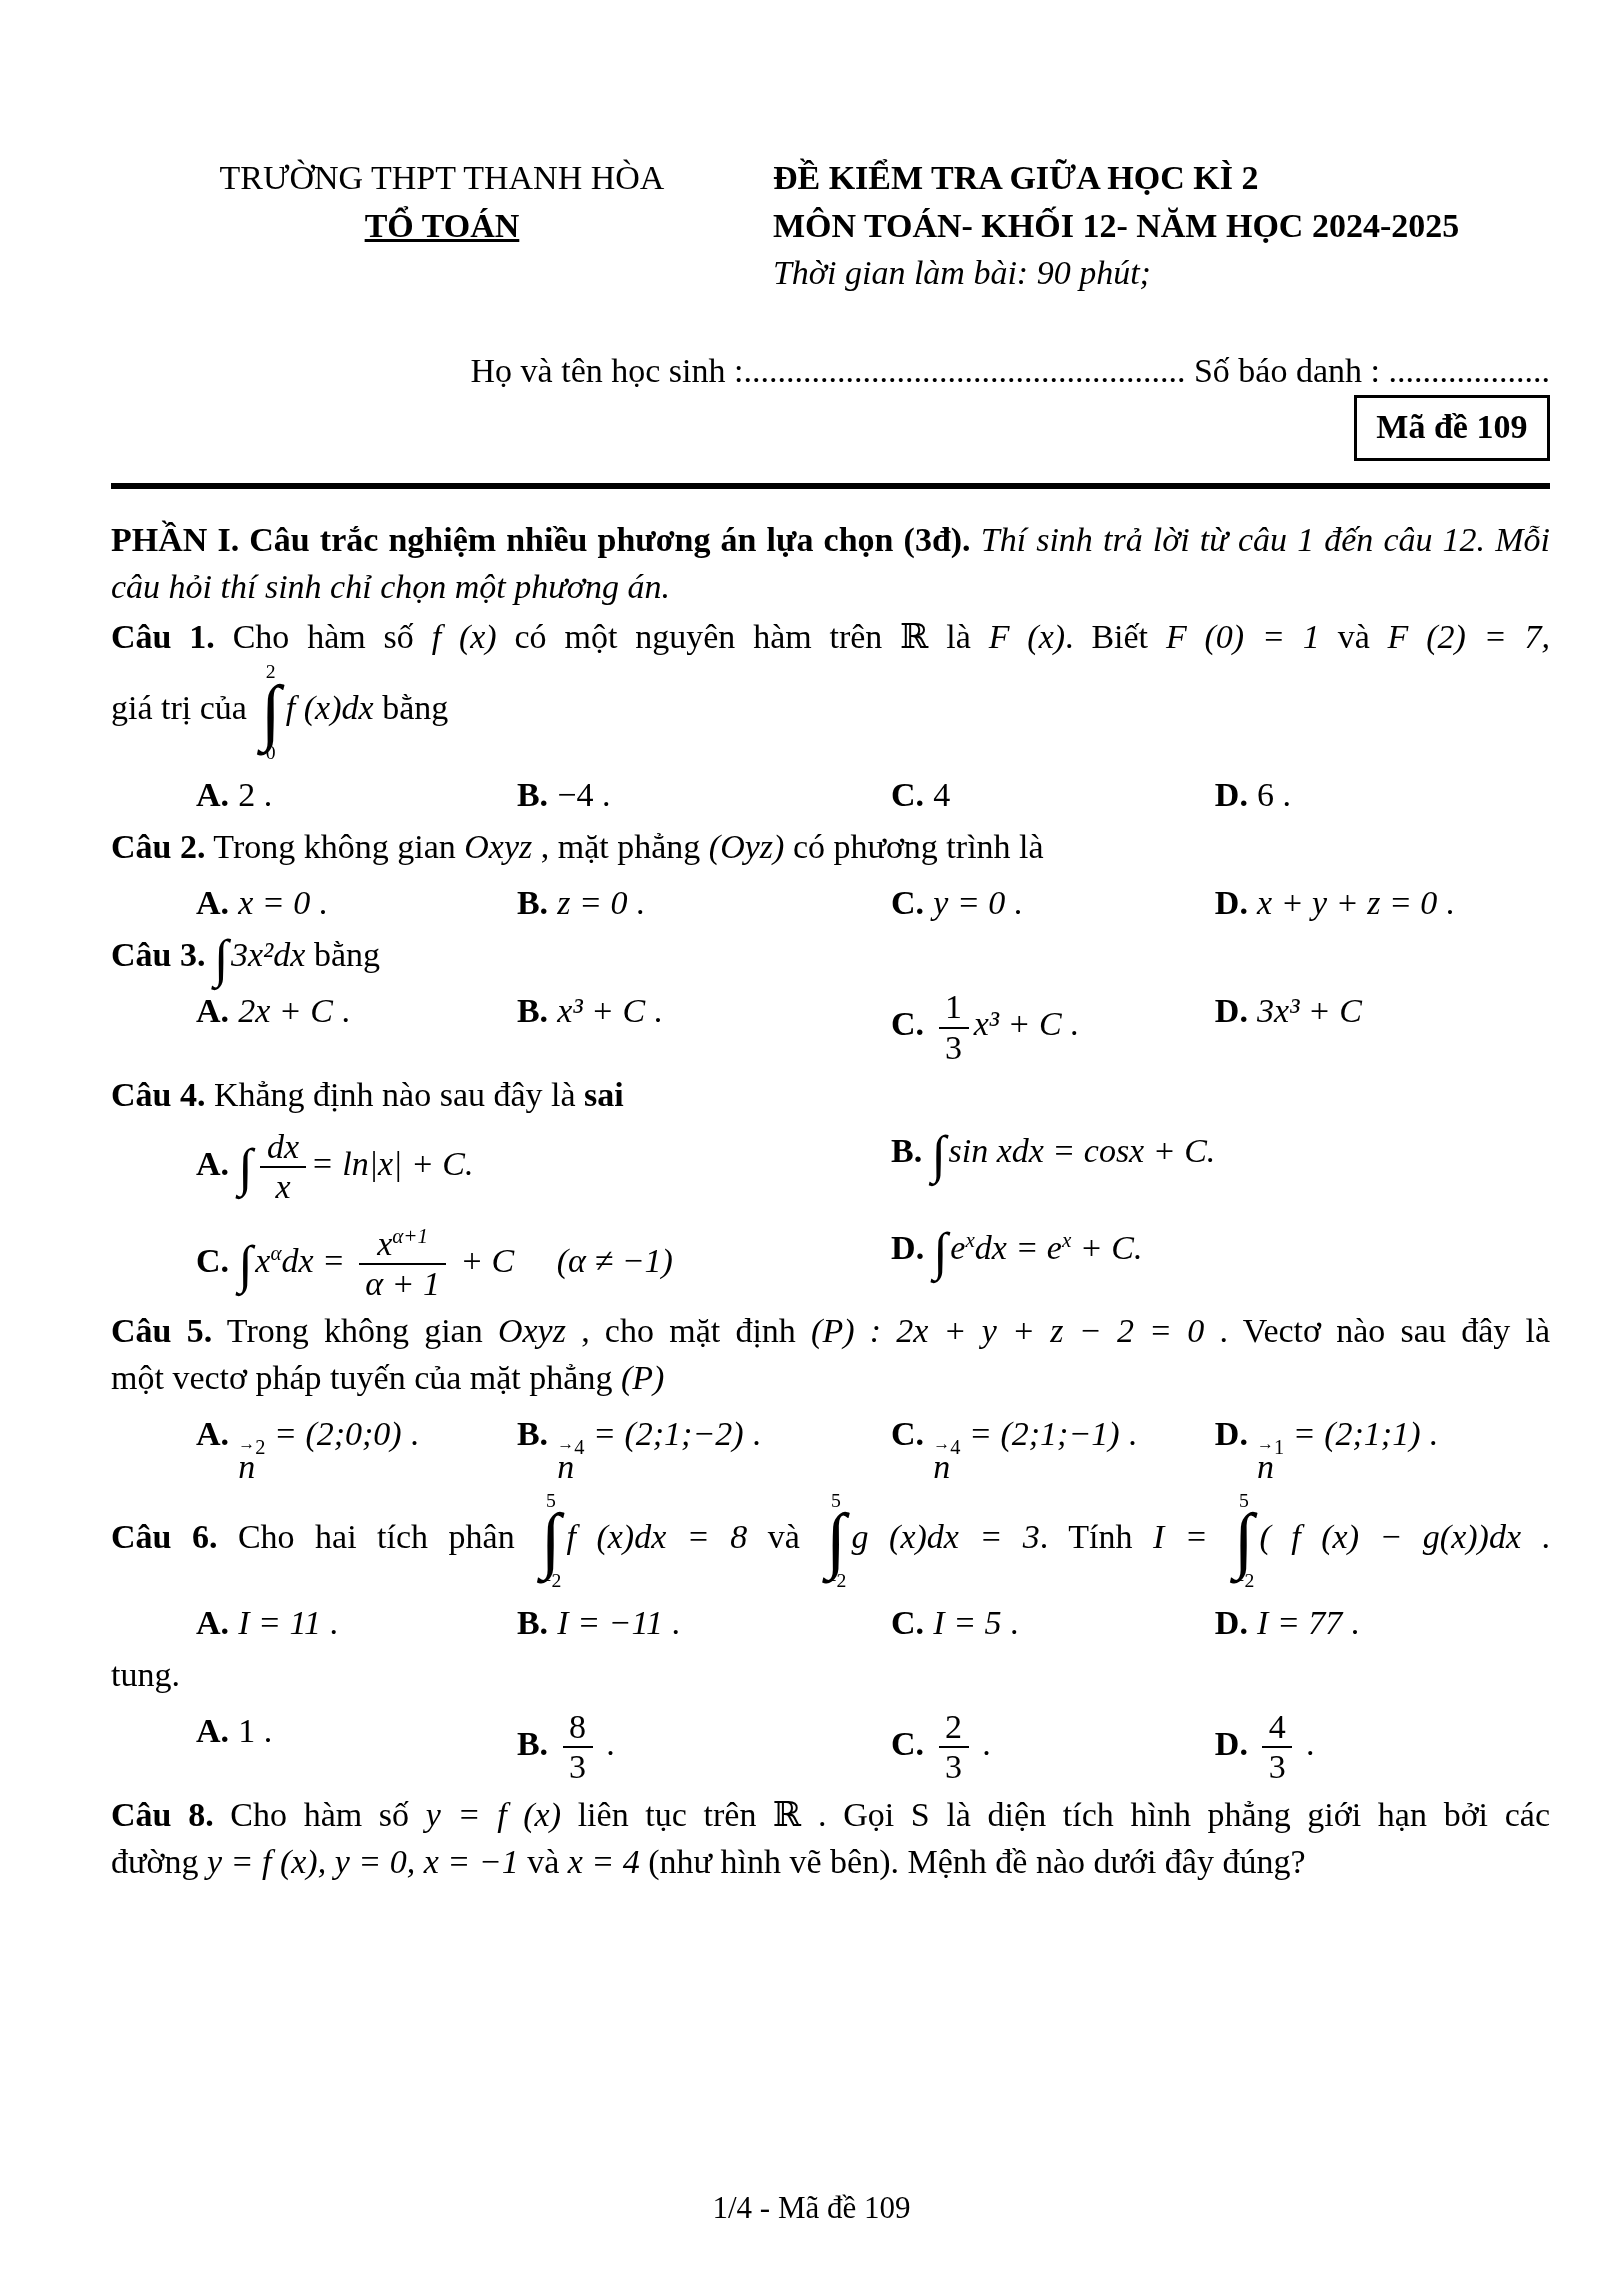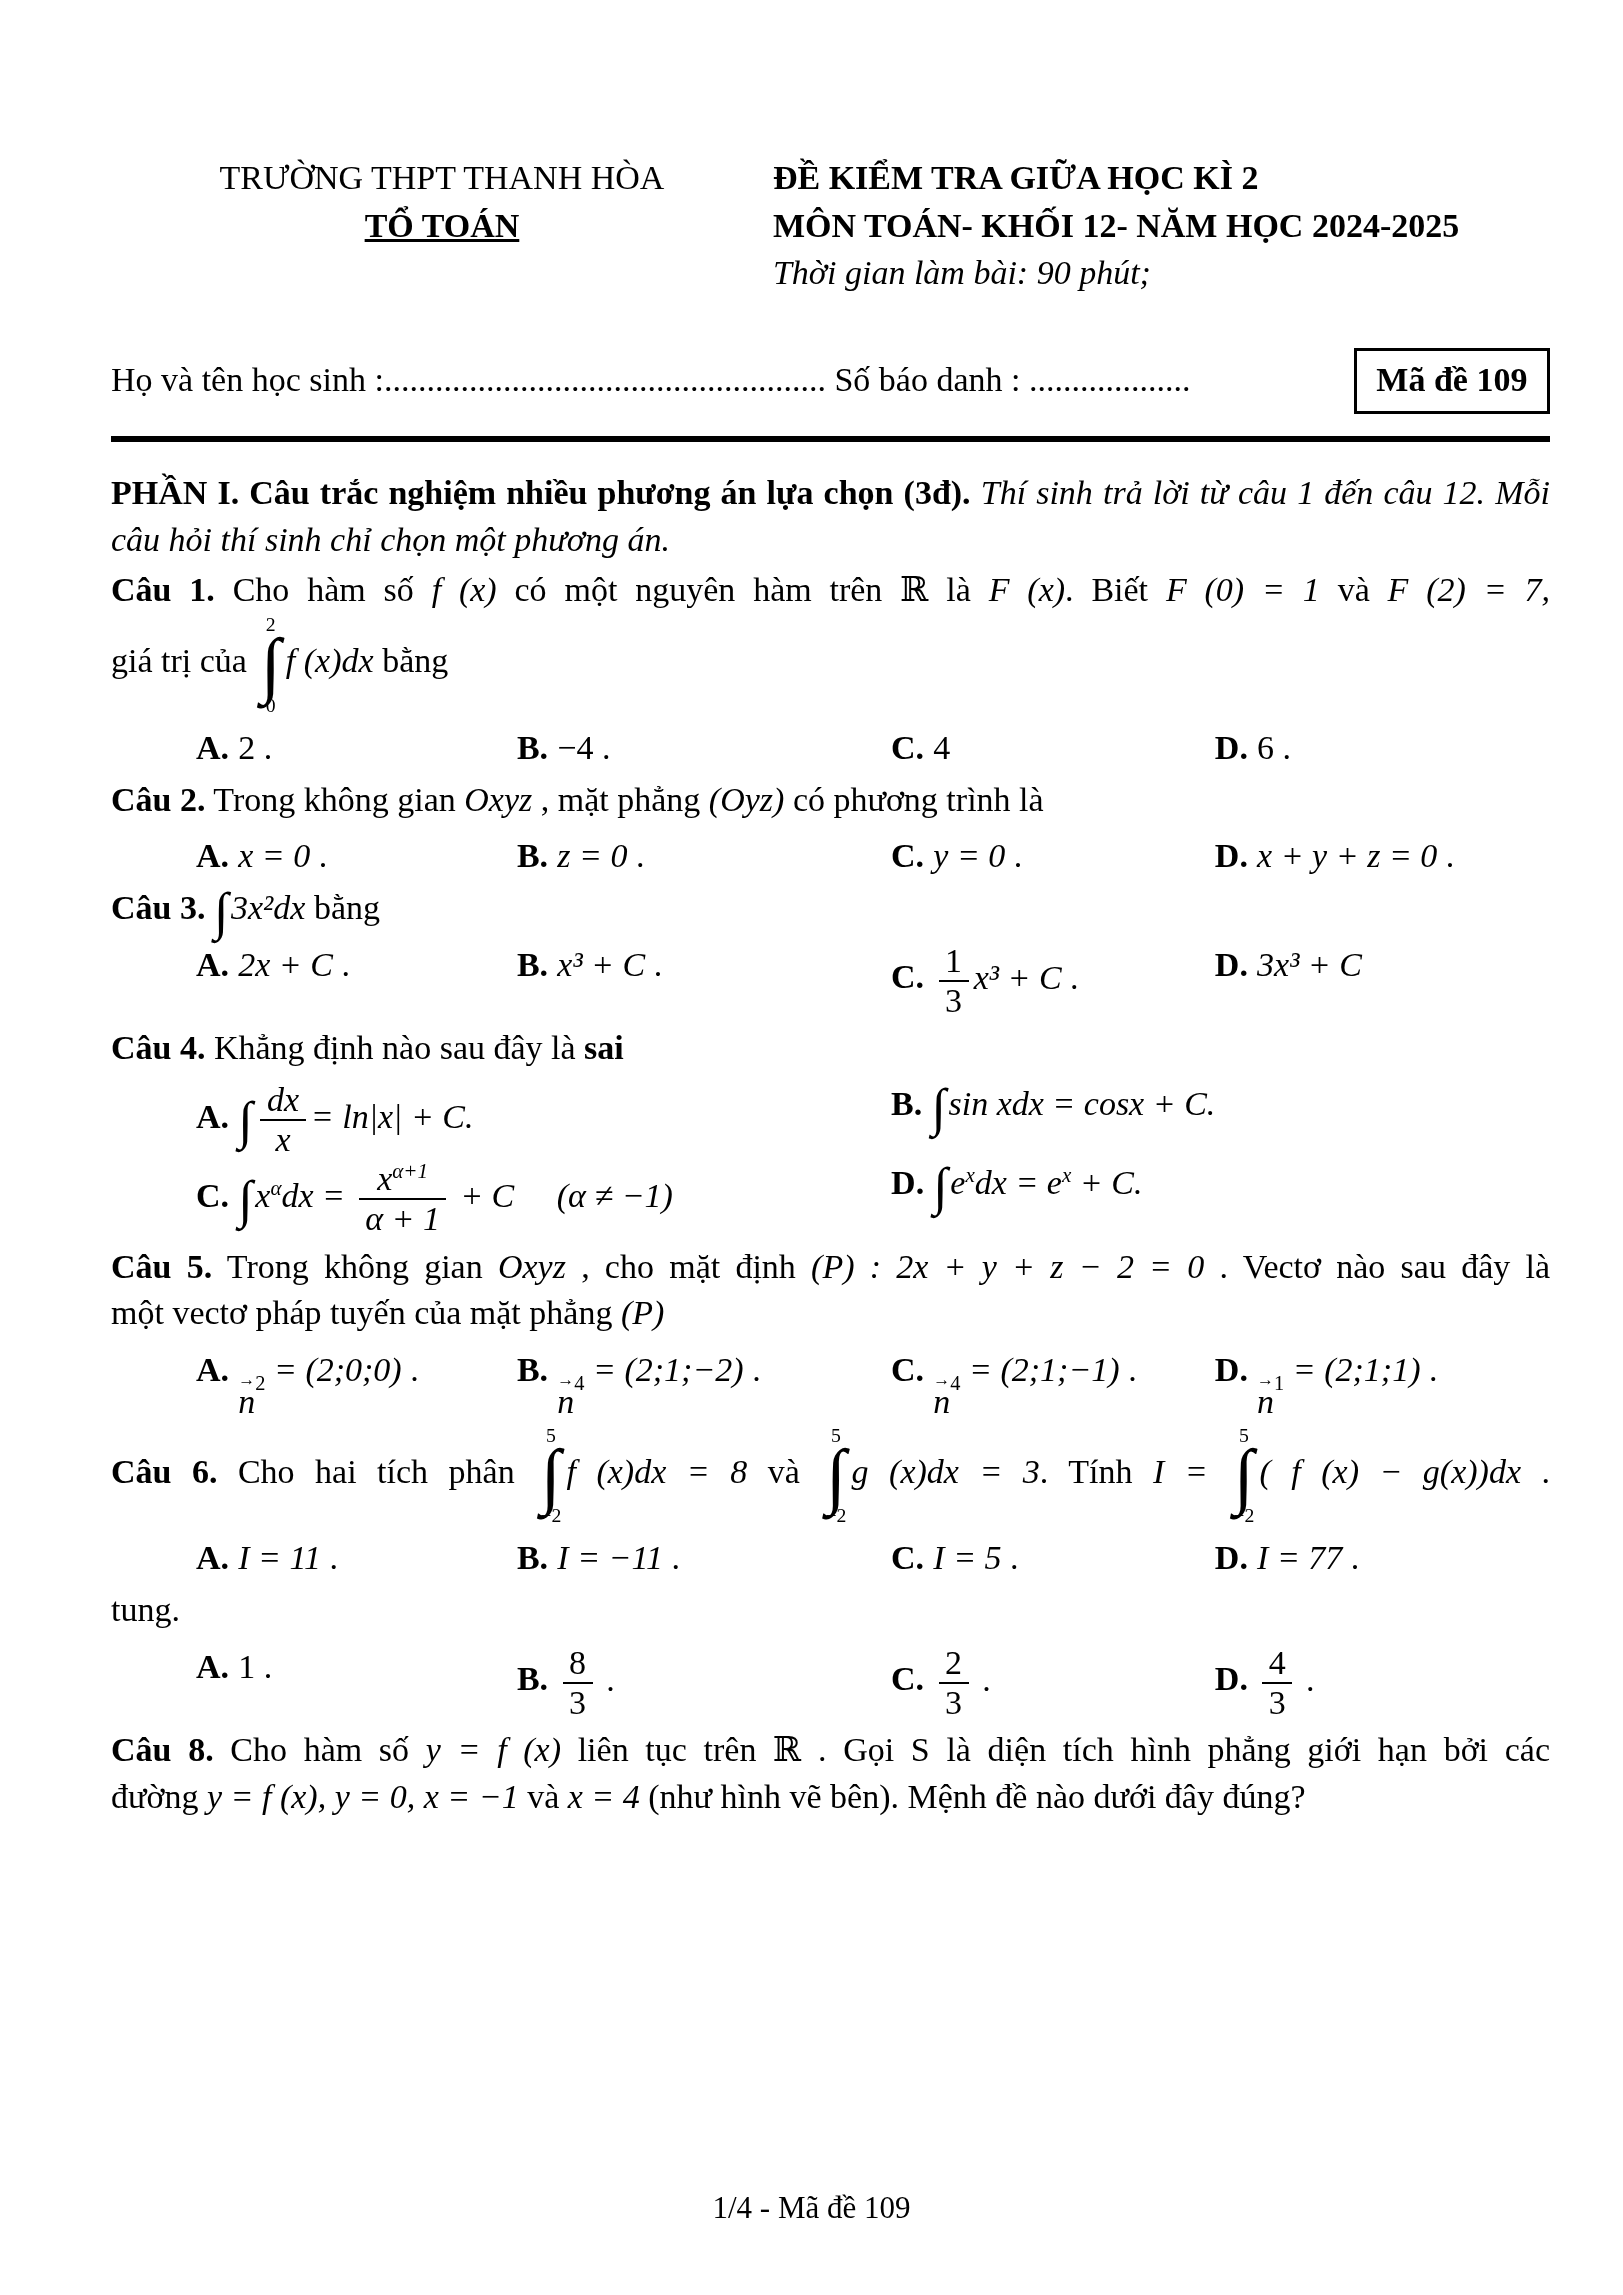--- a/index.html
+++ b/index.html
@@ -15,36 +15,36 @@
   .bold{font-weight:bold;}
   .italic{font-style:italic;}
   .underline{text-decoration:underline;}
   
   .header{display:flex;align-items:flex-start;}
   .header-left{width:46%;text-align:center;}
   .header-left div{line-height:1.4;}
   .header-right{width:54%;}
   .header-right div{line-height:1.4;}
   
-  .student-line{display:flex;align-items:center;margin-top:51px;}
+  .student-line{display:flex;align-items:flex-end;margin-top:51px;flex-direction:column;}
   .student-text{flex:1 1 auto;white-space:nowrap;overflow:hidden;}
   .code-box{
     margin-left:19.6px;flex:0 0 auto;
     border:3.3px solid #000;
     padding:6.5px 19.6px;
     font-weight:bold;
   }
   .thick-rule{border:none;height:6.5px;background:#000;margin:22px 0 0 0;}
   
   .part-heading{margin:27.5px 0 0 0;text-align:justify;}
   
   .q{margin-top:3.9px;}
   .q-line{text-align:left;}
   .q-line.stretch{text-align:justify;text-align-last:justify;}
-  .opts{display:grid;margin:9.2px 0 5.2px 0;row-gap:1px;}
+  .opts{display:grid;margin:9.2px 0 5.2px 0;row-gap:19px;}
   .opts.c4{grid-template-columns:25.5% 26% 22.5% 26%;}
   .opts.c2{grid-template-columns:51.5% 48.5%;}
   .opt{padding-left:39px;}
   .opt.first{padding-left:85px;}
   .olabel{font-weight:bold;margin-right:9.2px;}
   
   .mi{font-style:italic;}
   .sp{font-style:italic;font-size:0.62em;vertical-align:0.55em;}
   .frac{display:inline-flex;flex-direction:column;text-align:center;vertical-align:middle;margin:0 5.2px;line-height:1.12;}
   .fn{border-bottom:2.6px solid #000;padding:0 6.5px;}

